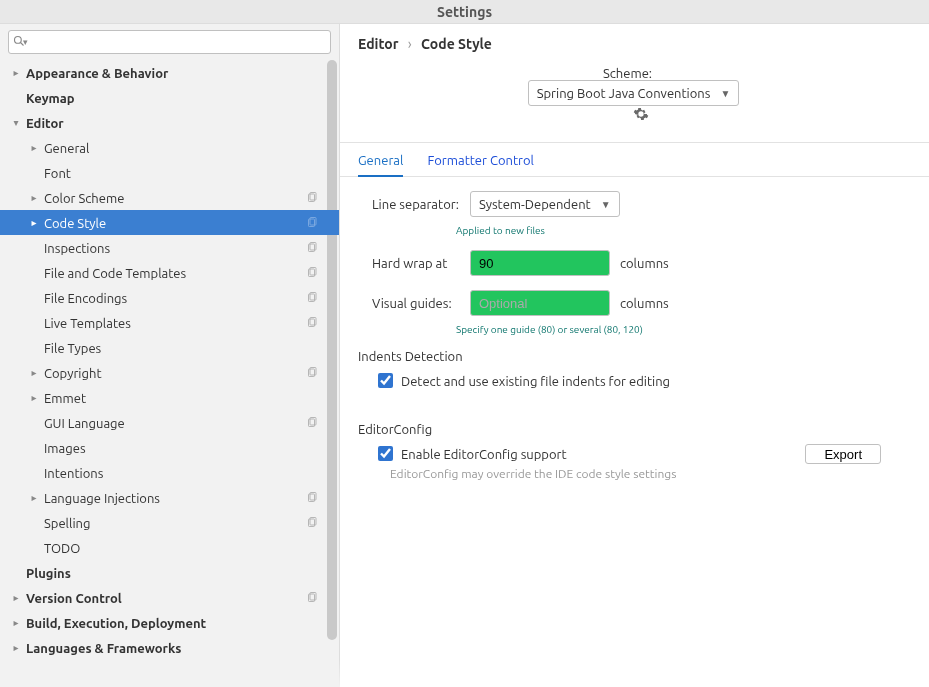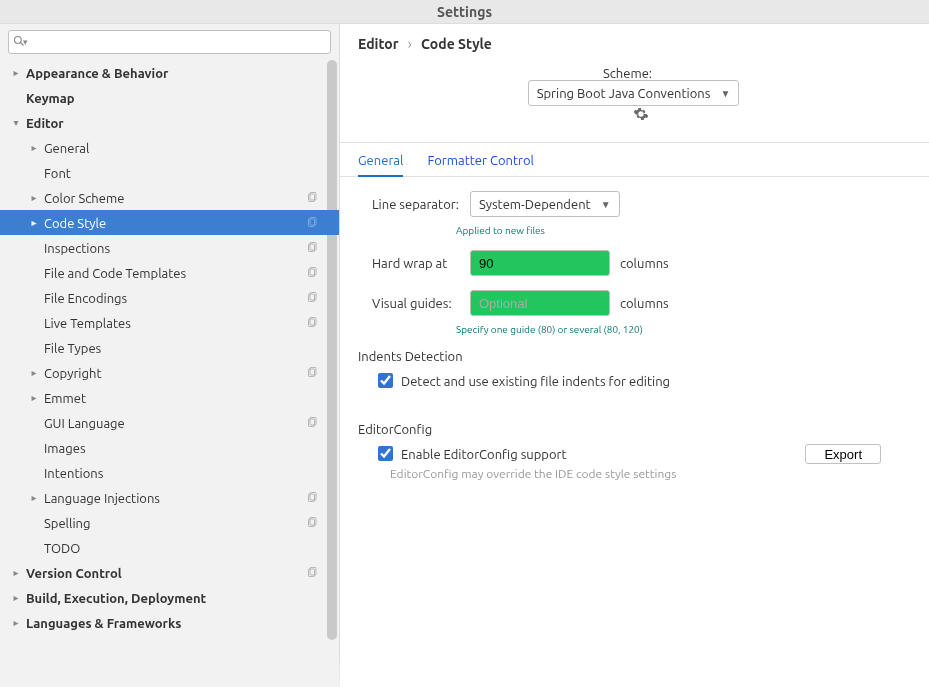--- a/index.html
+++ b/index.html
@@ -193,20 +193,24 @@
             <span class="copy-icon"><svg viewBox="0 0 16 16">
                 <rect x="4" y="2" width="8" height="10" rx="1" fill="none" stroke="currentColor" stroke-width="1.2"></rect>
                 <rect x="2" y="4" width="8" height="10" rx="1" fill="none" stroke="currentColor" stroke-width="1.2"></rect>
               </svg></span>
           </div>
           <div class="node indent-1">
             <span class="arrow blank">▸</span>
             <span class="label">TODO</span>
           </div>
           <div class="node indent-0 bold">
+            <span class="arrow blank">▸</span>
+            <span class="label">Plugins</span>
+          </div>
+          <div class="node indent-0 bold">
             <span class="arrow">▸</span>
             <span class="label">Version Control</span>
             <span class="copy-icon"><svg viewBox="0 0 16 16">
                 <rect x="4" y="2" width="8" height="10" rx="1" fill="none" stroke="currentColor" stroke-width="1.2"></rect>
                 <rect x="2" y="4" width="8" height="10" rx="1" fill="none" stroke="currentColor" stroke-width="1.2"></rect>
               </svg></span>
           </div>
           <div class="node indent-0 bold">
             <span class="arrow">▸</span>
             <span class="label">Build, Execution, Deployment</span>

